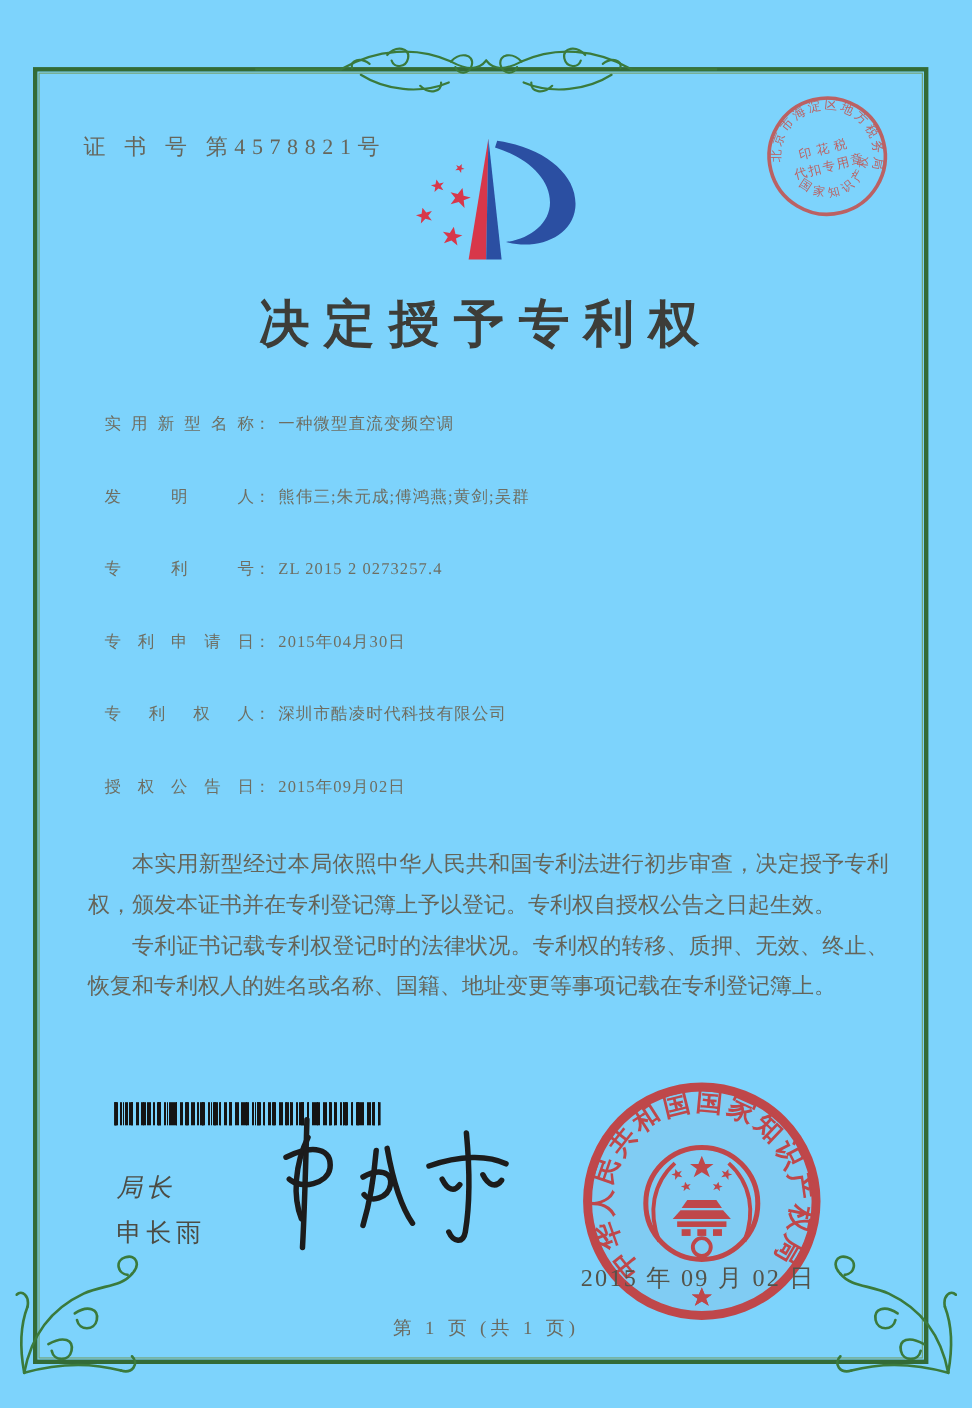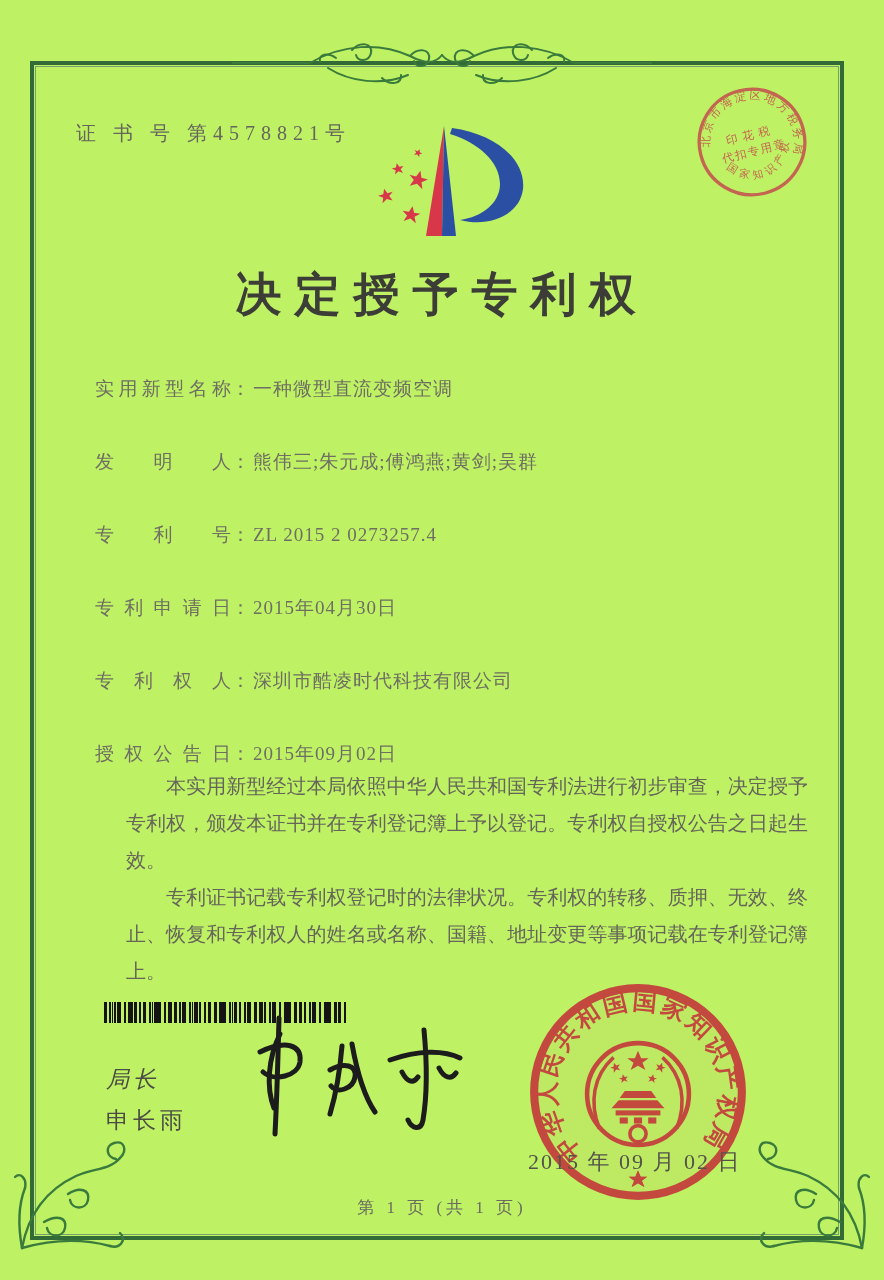--- a/index.html
+++ b/index.html
@@ -1,17 +1,17 @@
 <!DOCTYPE html>
 <html><head>
 <meta charset="utf-8">
 <style>
   * { margin:0; padding:0; box-sizing:border-box; }
   body { background:#e8e8e4; font-family:"Liberation Serif","DejaVu Serif",serif; }
-  .page { position:relative; width:884px; height:1280px; background:#bef264; overflow:hidden; margin:0 auto; }
+  .page { position:relative; width:884px; height:1280px; background:#7dd3fc; overflow:hidden; margin:0 auto; }
 
   
   .frame { position:absolute; left:30px; top:61px; width:814px; height:1179px;
            border:4px solid #336b36; }
   .frame::after { content:""; position:absolute; inset:1px; border:1px solid #74a06b; }
 
   .ornament-top { position:absolute; left:50%; top:34px; transform:translateX(-50%); }
   .flourish { position:absolute; }
   .flourish.bl { left:14px; top:1136px; }
   .flourish.br { right:14px; top:1136px; transform:scaleX(-1); }
@@ -19,28 +19,28 @@
   .cert-no { position:absolute; left:76px; top:120px; font-size:20px; letter-spacing:6px;
              color:#66665c; }
 
   .logo { position:absolute; left:338px; top:118px; }
   .tax-stamp { position:absolute; left:686px; top:76px; transform:rotate(-14deg); opacity:.88; }
 
   .title { position:absolute; left:0; right:0; top:264px; text-align:center;
            font-size:46px; font-weight:bold; letter-spacing:13px; color:#3d3d38; }
 
   .fields { position:absolute; left:95px; top:376px; right:60px; }
-  .field { font-size:19px; color:#6e6e62; margin-bottom:47px; white-space:nowrap; }
+  .field { font-size:15px; color:#6e6e62; margin-bottom:47px; white-space:nowrap; }
   .flabel { display:inline-block; width:136px; text-align:justify; text-align-last:justify; }
   .fcolon { display:inline-block; width:22px; }
   .fvalue { letter-spacing:1px; }
 
   .paras { position:absolute; left:80px; top:768px; width:728px;
            font-size:20px; line-height:37px; color:#65655a; text-align:justify; }
-  .paras p { text-indent:2em;margin-left:46px; }
+  .paras p { text-indent:2em; }
 
   .barcode { position:absolute; left:104px; top:1002px; width:242px; height:21px;
              background:
                repeating-linear-gradient(90deg,#141414 0 2px,transparent 2px 5px),
                repeating-linear-gradient(90deg,#141414 0 1px,transparent 1px 8px),
                repeating-linear-gradient(90deg,#141414 0 3px,transparent 3px 13px); }
 
   .sig-role { position:absolute; left:106px; top:1064px; font-size:23px; color:#4c4c44; letter-spacing:4px;font-style:italic; }
   .sig-name { position:absolute; left:106px; top:1105px; font-size:23px; color:#4c4c44; letter-spacing:4px; }
   .signature-svg { position:absolute; left:238px; top:1012px; }

